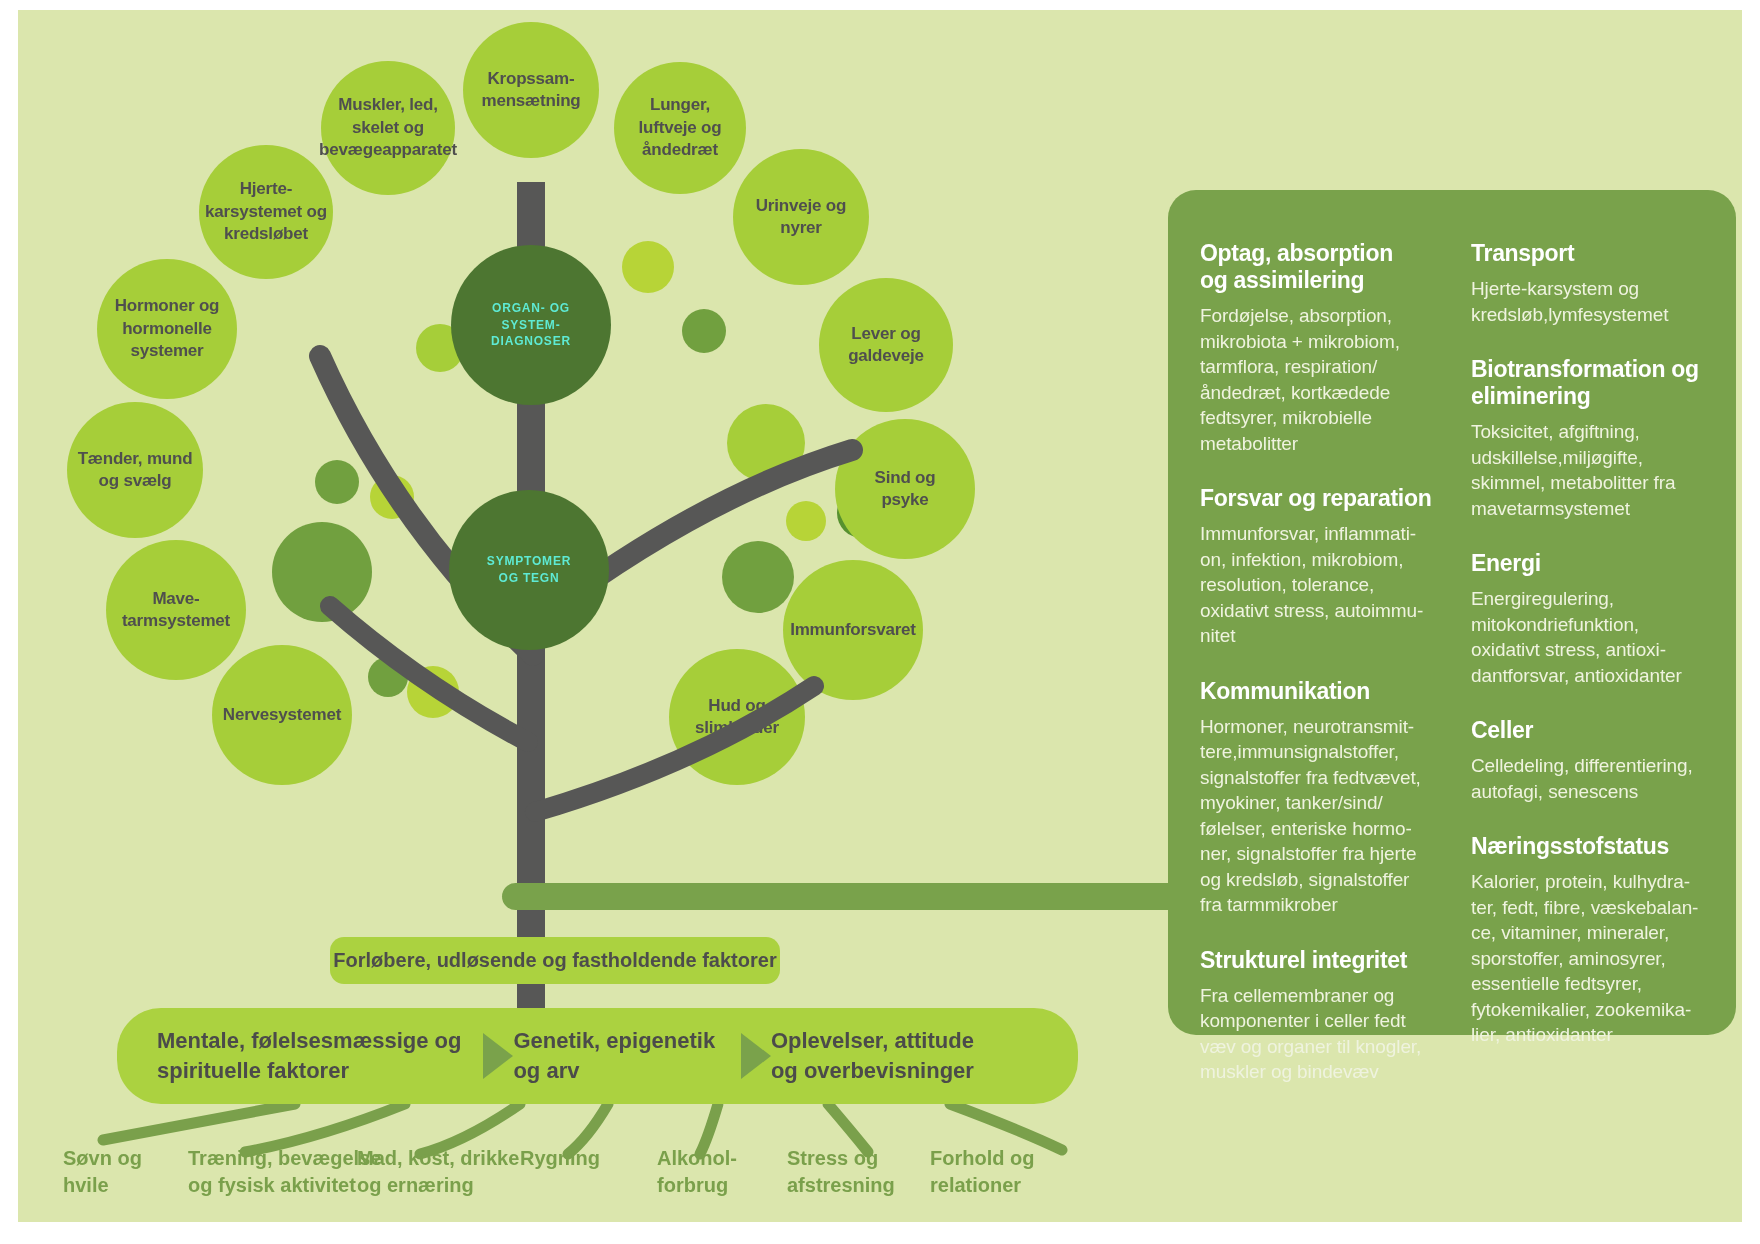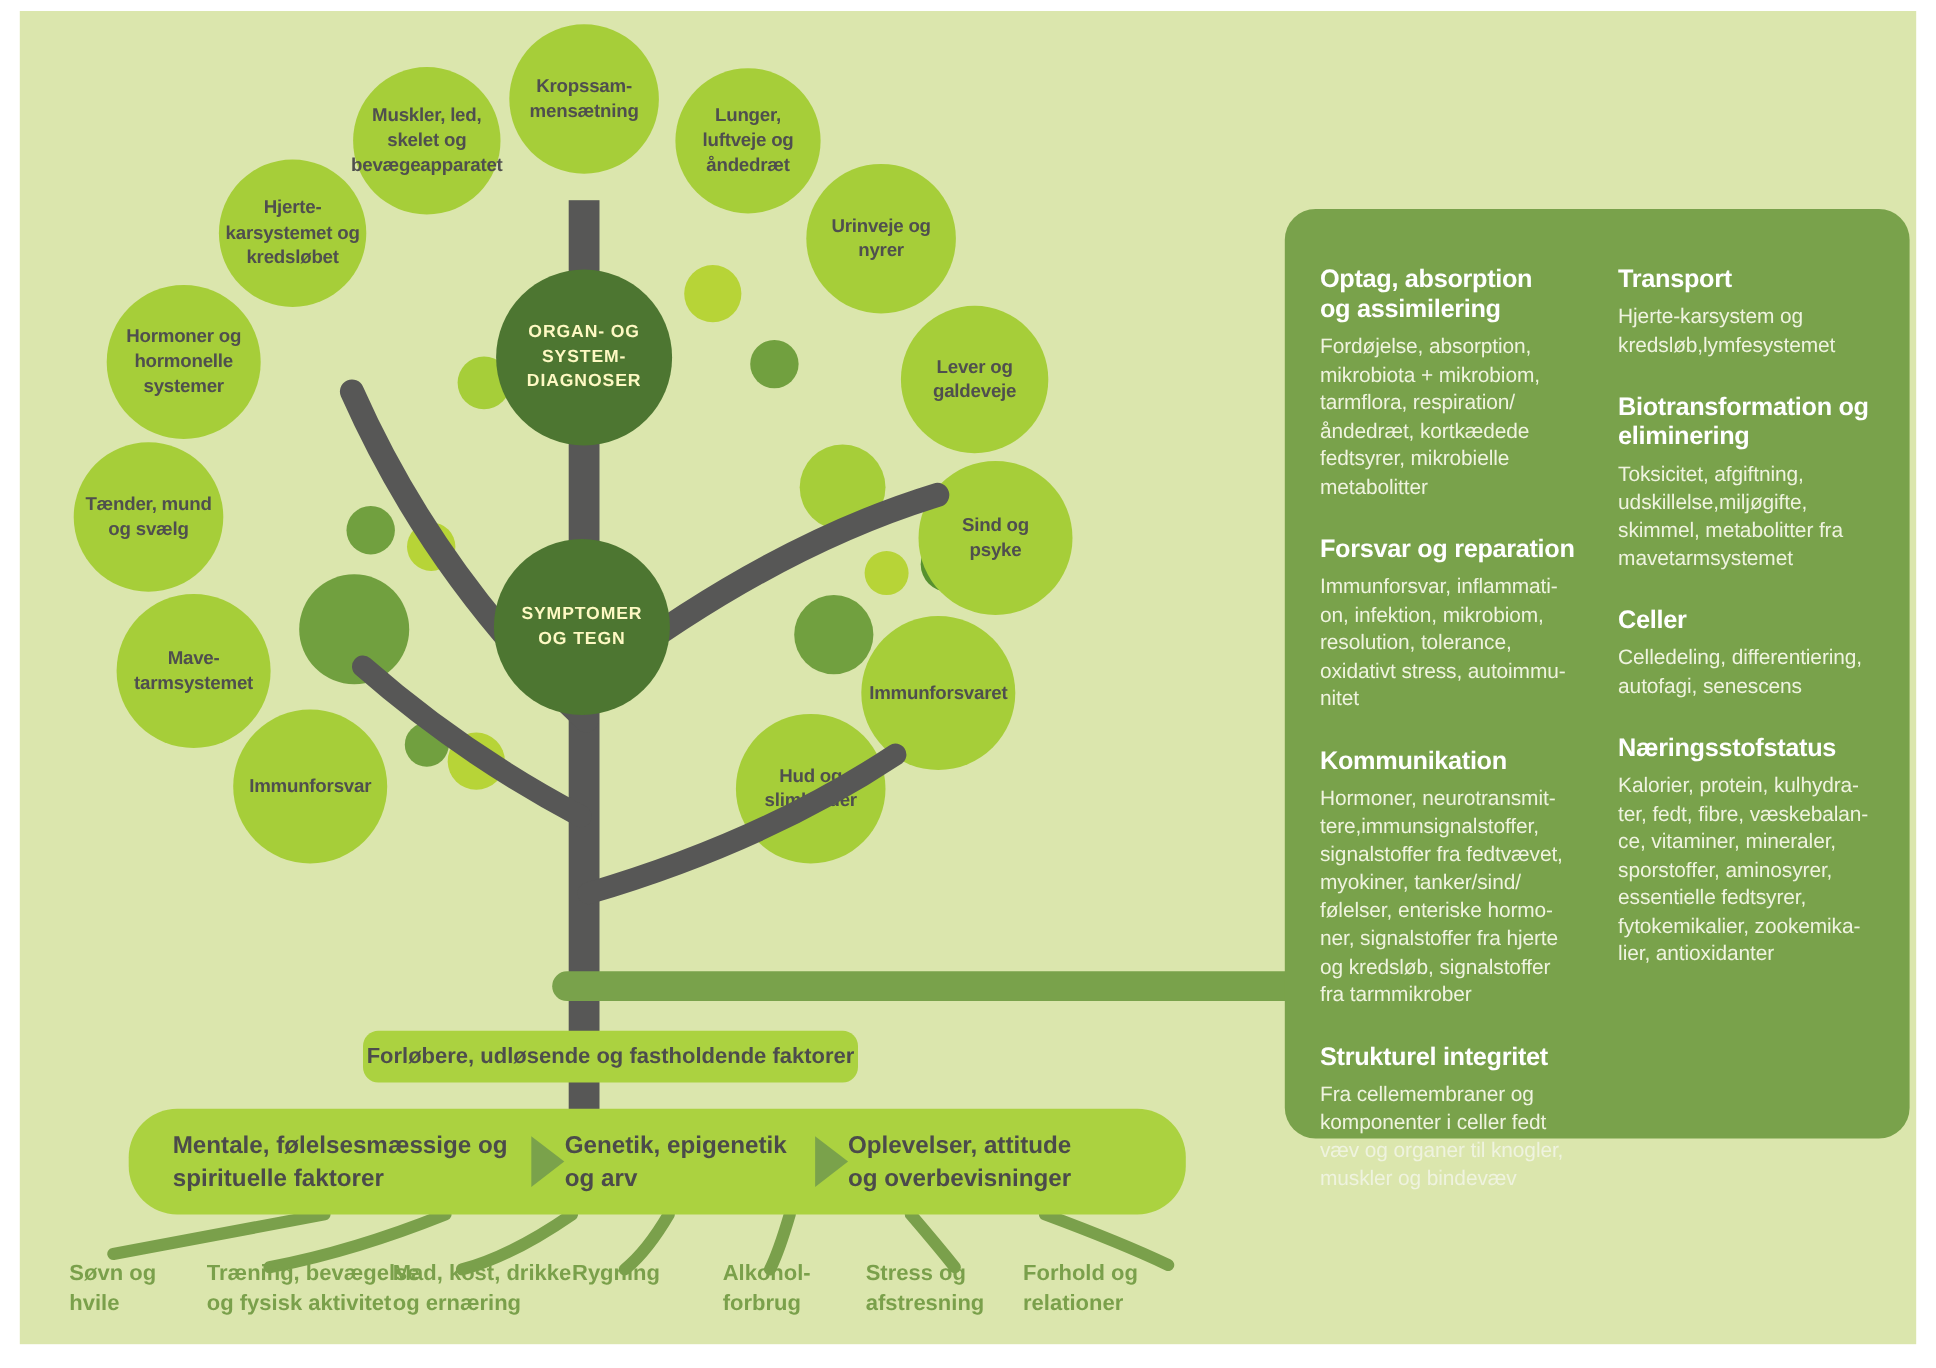--- a/index.html
+++ b/index.html
@@ -8,21 +8,21 @@
   .bg { position:absolute; left:18px; top:10px; width:1724px; height:1212px; background:#dbe6ad; }
   svg.layer { position:absolute; left:0; top:0; pointer-events:none; }
 
   .circle { position:absolute; border-radius:50%; display:flex; align-items:center; justify-content:center; text-align:center; }
   .c-light  { background:#a6ce39; }
   .c-bright { background:#b7d437; }
   .c-olive  { background:#71a03f; }
   .c-dark   { background:#57912f; }
   .c-deep   { background:#4d7631; }
   .circle .lbl { white-space:pre; font-weight:bold; font-size:17px; line-height:1.32; color:#4f4f4e; letter-spacing:-0.2px; }
-  .circle .lbl-white { white-space:pre; font-weight:bold; font-size:16px; line-height:1.4; color:#fef9c3; letter-spacing:0.8px; }
+  .circle .lbl-white { white-space:pre; font-weight:bold; font-size:12px; line-height:1.4; color:#5eead4; letter-spacing:0.8px; }
 
   .panel { position:absolute; left:1168px; top:190px; width:568px; height:845px; background:#79a24b; border-radius:28px; }
   .panel-cols { position:absolute; left:32px; top:50px; display:flex; gap:26px; }
   .pcol { width:245px; display:flex; flex-direction:column; gap:29px; }
   .psec h3 { color:#ffffff; font-size:23px; line-height:27px; font-weight:bold; letter-spacing:-0.3px; white-space:pre; margin-bottom:9px; }
   .psec p { color:#eff3df; font-size:19px; line-height:25.5px; font-weight:normal; white-space:pre; letter-spacing:-0.1px; }
 
   .bar { position:absolute; background:#abd240; border-radius:14px; display:flex; align-items:center; justify-content:center; }
   .bar-precursors { left:330px; top:937px; width:450px; height:47px; }
   .bar-precursors .t { font-size:20px; font-weight:bold; color:#4d4d4c; }
@@ -96,21 +96,21 @@
 psyke</span>
     </div>
   <div class="circle c-light" style="left:106px;top:540px;width:140px;height:140px;">
       <span class="lbl">Mave-
 tarmsystemet</span>
     </div>
   <div class="circle c-light" style="left:783px;top:560px;width:140px;height:140px;">
       <span class="lbl">Immunforsvaret</span>
     </div>
   <div class="circle c-light" style="left:212px;top:645px;width:140px;height:140px;">
-      <span class="lbl">Immunforsvar</span>
+      <span class="lbl">Nervesystemet</span>
     </div>
   <div class="circle c-light" style="left:669px;top:649px;width:136px;height:136px;">
       <span class="lbl">Hud og
 slimhinder</span>
     </div>
 
   <svg class="layer" width="1760" height="1244">
     <g stroke="#575756" fill="none" stroke-linecap="round">
       <path d="M 320 356 Q 395 525 533 655" stroke-width="22"></path>
       <path d="M 852 450 Q 705 495 548 612" stroke-width="22"></path>
@@ -187,20 +187,27 @@
         </div>
         <div class="psec">
           <h3>Biotransformation og
 eliminering</h3>
           <p>Toksicitet, afgiftning,
 udskillelse,miljøgifte,
 skimmel, metabolitter fra
 mavetarmsystemet</p>
         </div>
         <div class="psec">
+          <h3>Energi</h3>
+          <p>Energiregulering,
+mitokondriefunktion,
+oxidativt stress, antioxi-
+dantforsvar, antioxidanter</p>
+        </div>
+        <div class="psec">
           <h3>Celler</h3>
           <p>Celledeling, differentiering,
 autofagi, senescens</p>
         </div>
         <div class="psec">
           <h3>Næringsstofstatus</h3>
           <p>Kalorier, protein, kulhydra-
 ter, fedt, fibre, væskebalan-
 ce, vitaminer, mineraler,
 sporstoffer, aminosyrer,

